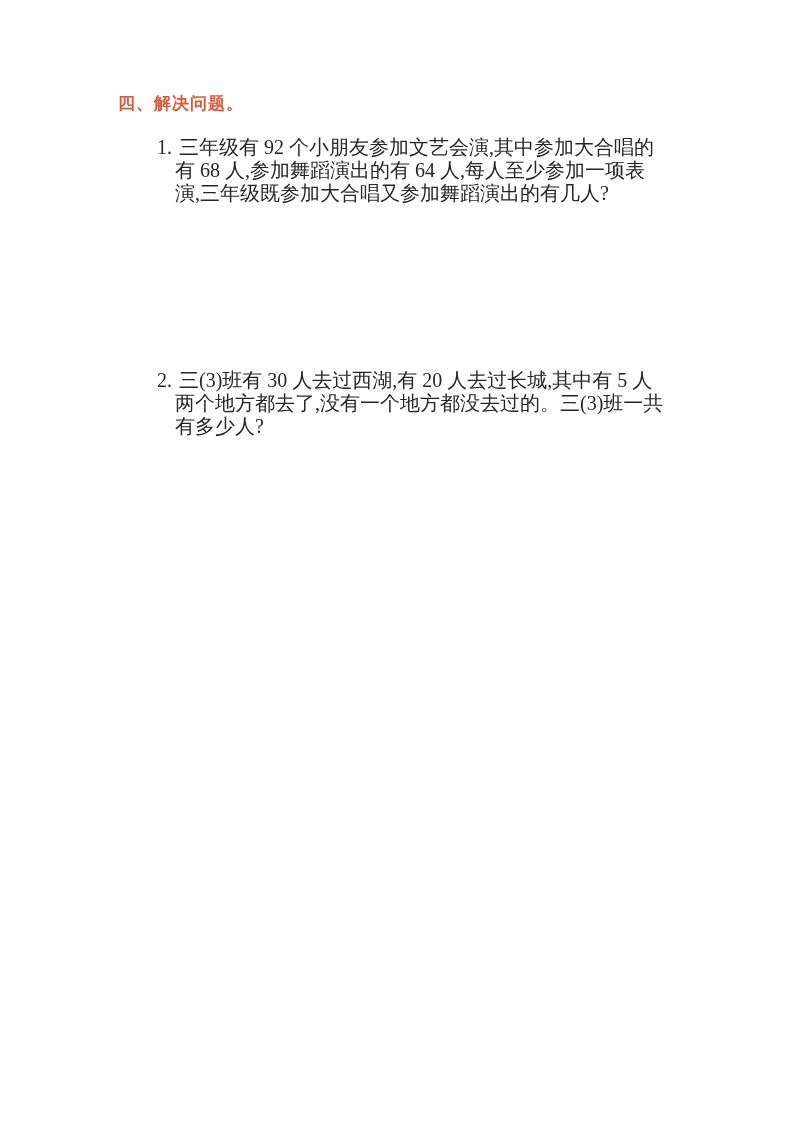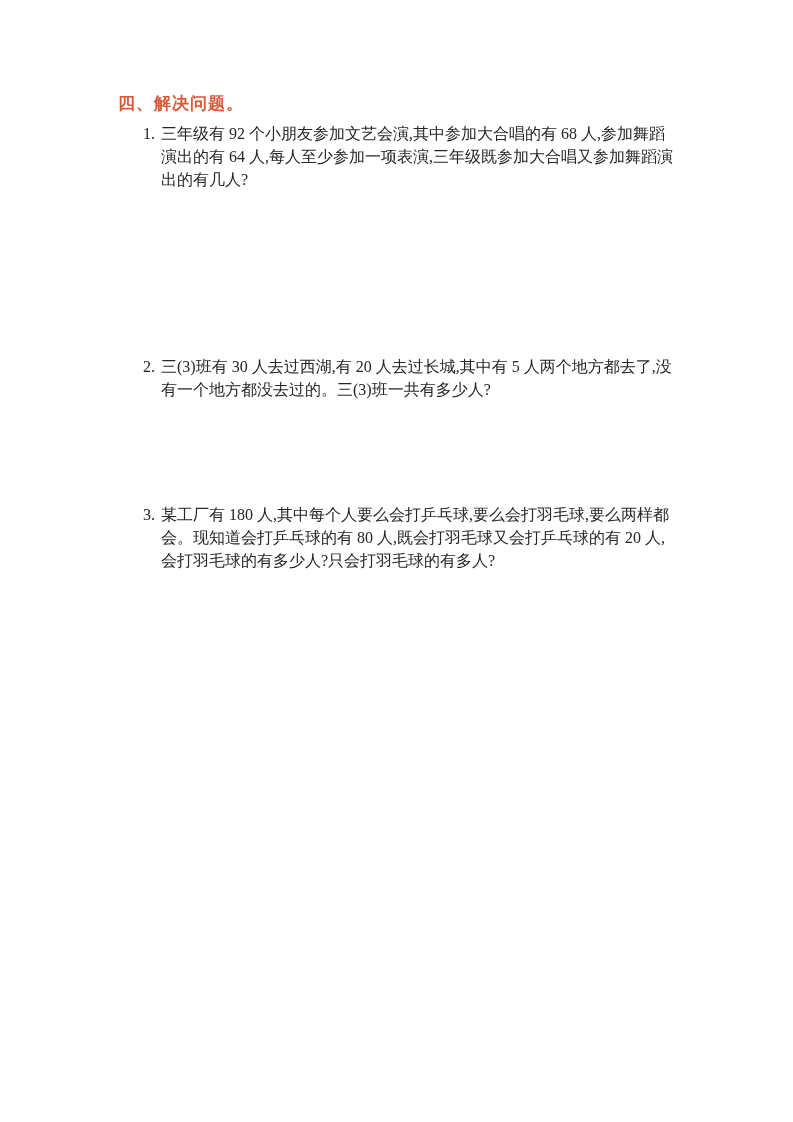--- a/index.html
+++ b/index.html
@@ -30,24 +30,24 @@
     font-family: "Liberation Serif", "DejaVu Serif", sans-serif;
     letter-spacing: 1px;
   }
   .question {
     position: absolute;
     left: 141px;
     width: 541px;
     color: var(--ink);
   }
   .question p {
-    margin: 2px;
+    margin: 16px;
     padding-left: 18px;
     text-indent: -18px;
-    font-size: 16px;
+    font-size: 20px;
     line-height: 23px;
     font-family: "Liberation Serif", "DejaVu Serif", sans-serif;
   }
   .q1 { top: 120px; }
   .q2 { top: 353px; }
   .q3 { top: 501px; }
   .q4 { top: 649px; }
   .q5 { top: 800px; }
   .q-num { padding-right: 2px; }
   .footer-title {
@@ -72,21 +72,18 @@
   <h2 class="section-title">四、解决问题。</h2>
 
   <div class="question q1">
     <p><span class="q-num">1.</span> <span>三年级有 92 个小朋友参加文艺会演,其中参加大合唱的有 68 人,参加舞蹈演出的有 64 人,每人至少参加一项表演,三年级既参加大合唱又参加舞蹈演出的有几人?</span></p>
   </div>
 
   <div class="question q2">
     <p><span class="q-num">2.</span> <span>三(3)班有 30 人去过西湖,有 20 人去过长城,其中有 5 人两个地方都去了,没有一个地方都没去过的。三(3)班一共有多少人?</span></p>
   </div>
 
-  <div class="question q3">
-    <p><span class="q-num">3.</span> <span>某工厂有 180 人,其中每个人要么会打乒乓球,要么会打羽毛球,要么两样都会。现知道会打乒乓球的有 80 人,既会打羽毛球又会打乒乓球的有 20 人,会打羽毛球的有多少人?只会打羽毛球的有多人?</span></p>
-  </div>
 
 
 
   <p class="footer-title">第九单元测试卷参考答案</p>
 
 </div>
 
 </body></html>

